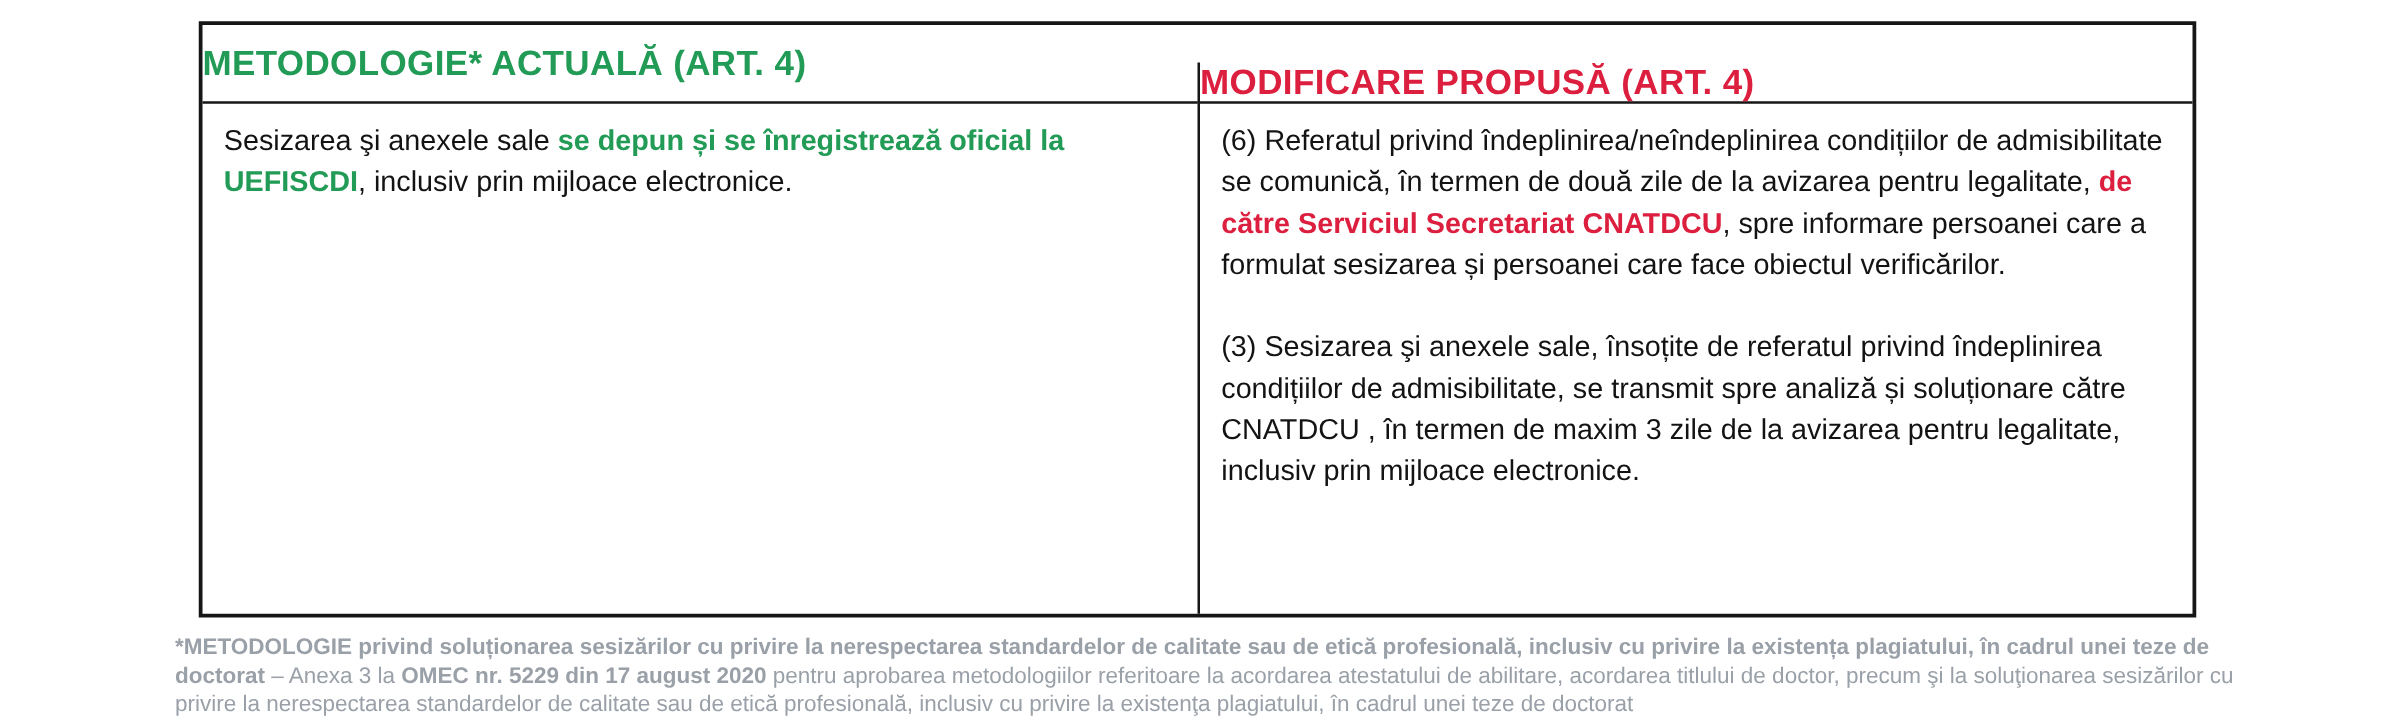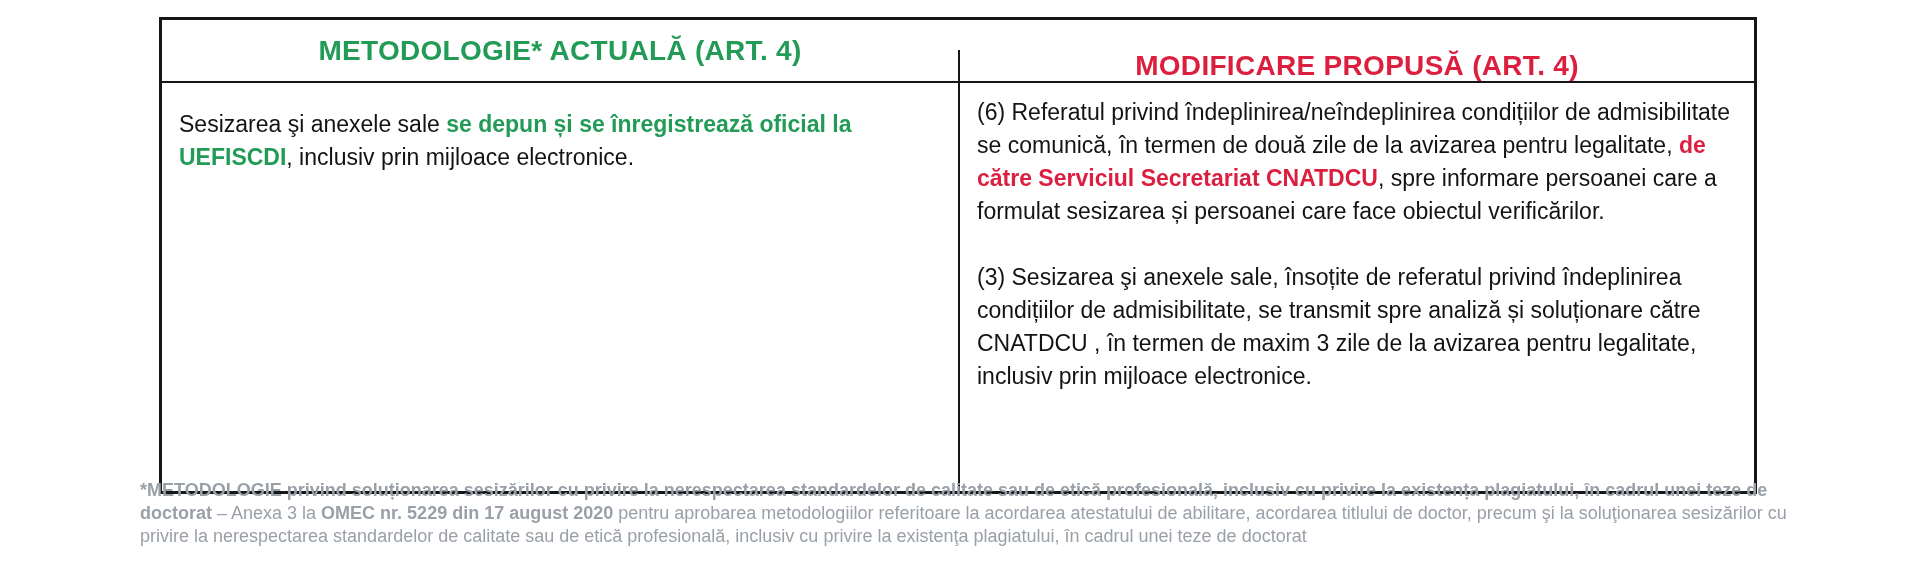--- a/index.html
+++ b/index.html
@@ -29,42 +29,42 @@
     border:3px solid var(--border-black);
     display:grid;
     grid-template-columns:1fr 1fr;
     grid-template-rows:63px 1fr;
     background:#ffffff;
   }
   .th{
     border-bottom:2px solid var(--border-black);
     display:flex;
     align-items:center;
-    justify-content:center;
+    justify-content:flex-start;
     font-weight:bold;
     font-size:28px;
     letter-spacing:0.3px;
     white-space:nowrap;
   }
   .th-current{color:var(--accent-green);}
   .th-proposed{color:var(--accent-red);border-left:2px solid var(--border-black);margin-top:30px;}
   .td{
     padding:13px 17px 10px 17px;
     font-size:23px;
     line-height:33px;
   }
   .td-proposed{border-left:2px solid var(--border-black);}
   .td p{margin:0 0 33px 0;}
-  .td p:last-child{margin-bottom:0;margin-top:12px;}
+  .td p:last-child{margin-bottom:0;}
   .seg-green{color:var(--accent-green);font-weight:bold;}
   .seg-red{color:var(--accent-red);font-weight:bold;}
   .footnote{
     position:absolute;
     left:140px;
-    top:479px;
+    top:506px;
     width:1672px;
     color:var(--footnote-gray);
     font-size:18px;
     line-height:23px;
   }
   .footnote b{font-weight:bold;}
 </style>
 </head>
 <body>
 

